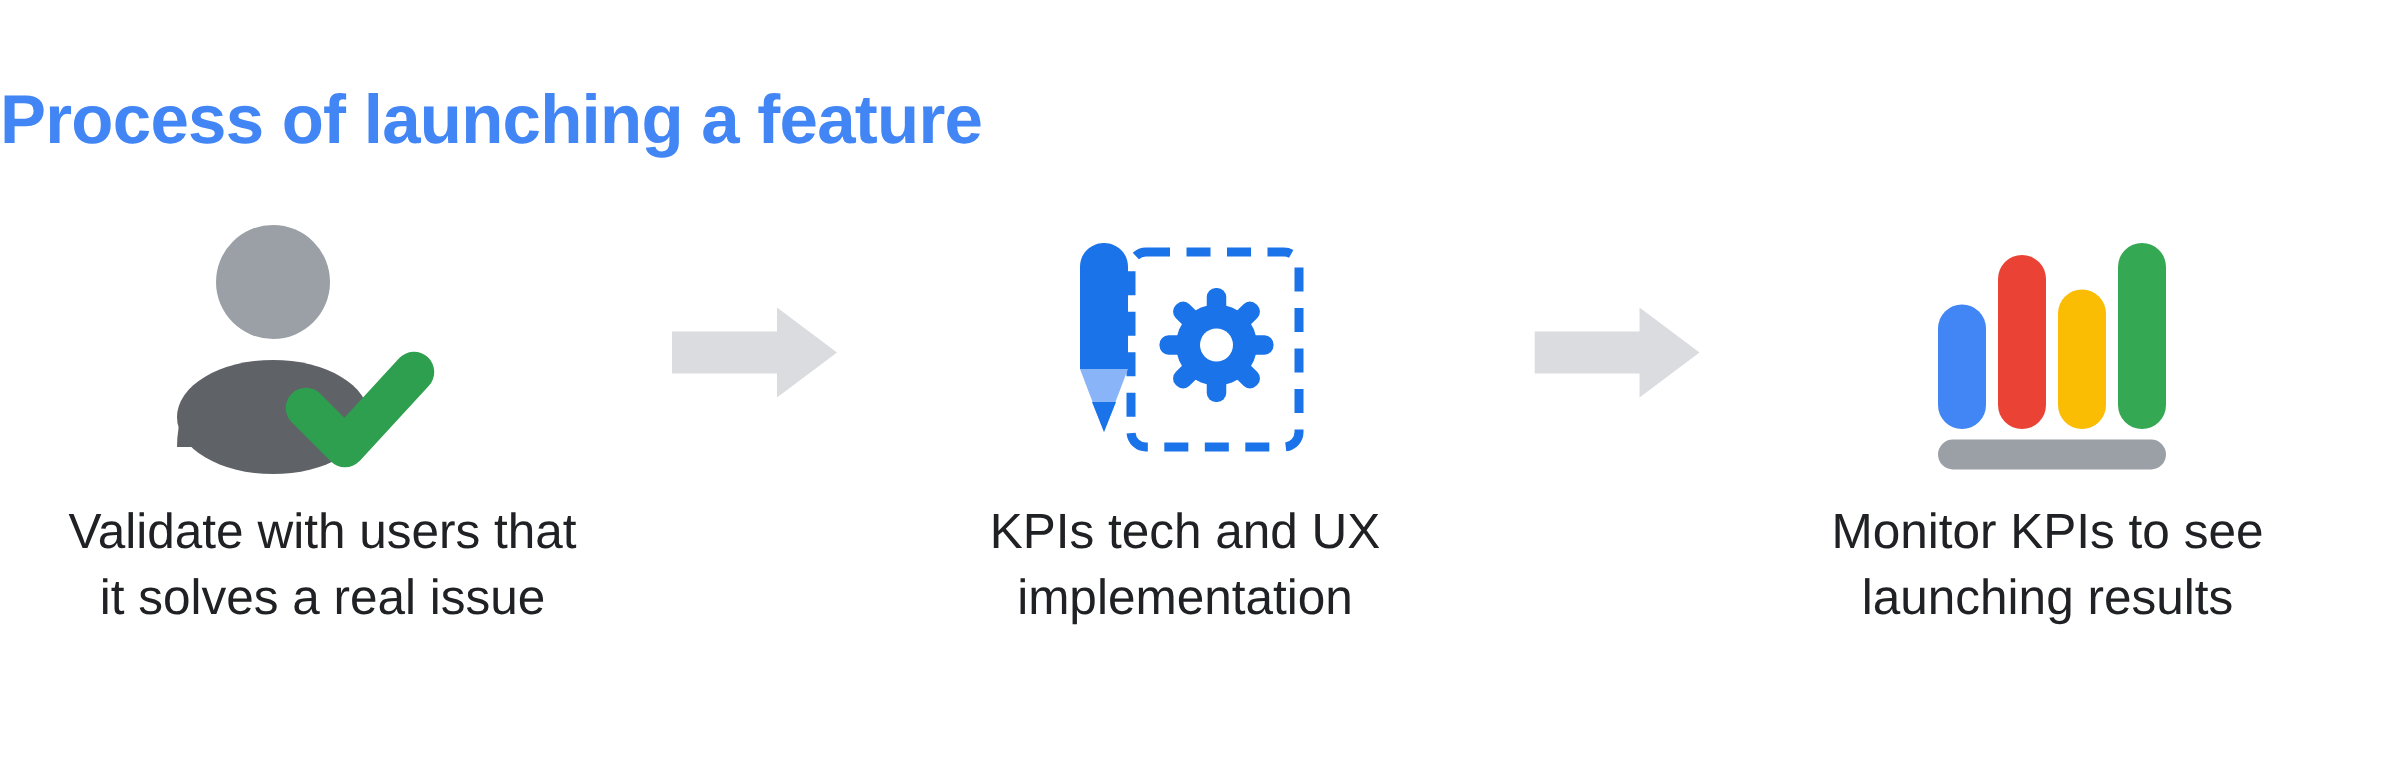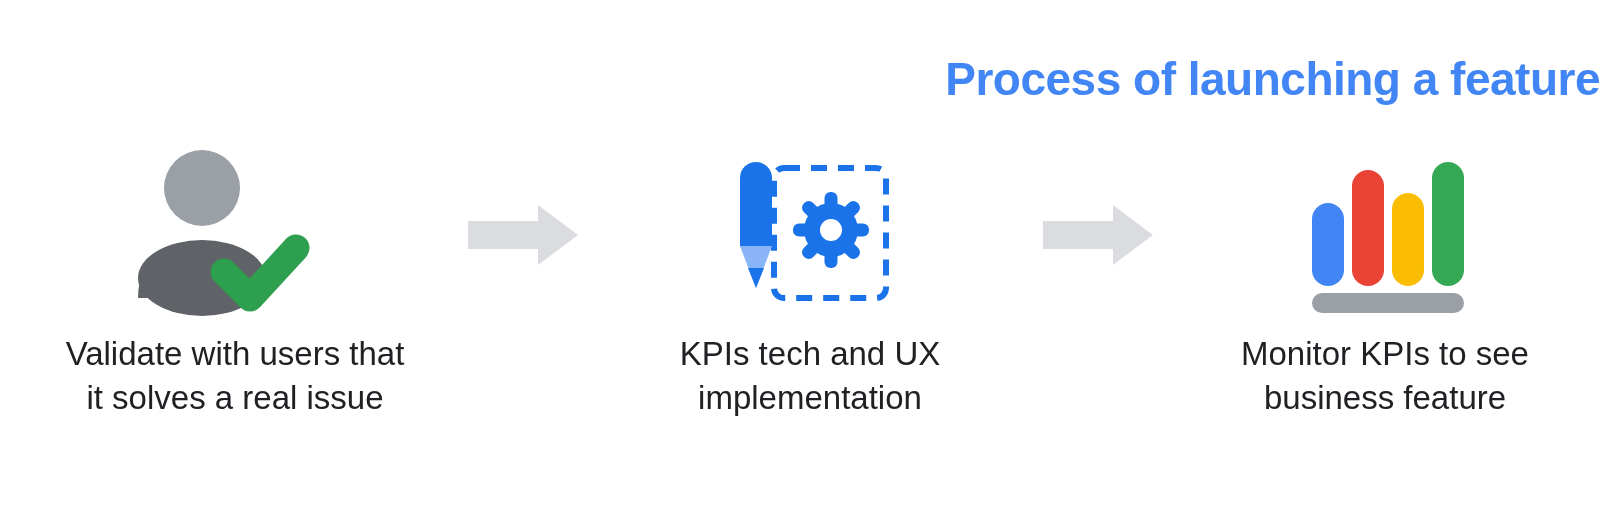--- a/index.html
+++ b/index.html
@@ -23,40 +23,40 @@
     height: 506px;
     background: #ffffff;
   }
 
   
   #title {
     position: absolute;
     top: 54px;
     left: 0;
     width: 1600px;
-    text-align: right;
+    text-align: left;
     font-size: 46px;
     font-weight: bold;
     letter-spacing: -0.5px;
     color: #4285F4;
     line-height: 1.1;
     white-space: nowrap;
   }
 
   
   #flow {
     position: absolute;
     top: 150px;
     left: 0;
     width: 1600px;
     height: 300px;
     display: flex;
     flex-direction: row;
     align-items: flex-start;
-    justify-content: flex-end;
+    justify-content: flex-start;
   }
 
   .step {
     width: 430px;
     display: flex;
     flex-direction: column;
     align-items: center;
   }
 
   .step-art {
@@ -158,17 +158,17 @@
       <div class="step-art">
         <svg width="175" height="170" viewBox="0 0 175 170">
           <rect x="14" y="53" width="32" height="83" rx="16" fill="#4285F4"></rect>
           <rect x="54" y="20" width="32" height="116" rx="16" fill="#EA4335"></rect>
           <rect x="94" y="43" width="32" height="93" rx="16" fill="#FBBC04"></rect>
           <rect x="134" y="12" width="32" height="124" rx="16" fill="#34A853"></rect>
           <rect x="14" y="143" width="152" height="20" rx="10" fill="#9AA0A6"></rect>
         </svg>
       </div>
       <div class="step-caption">Monitor KPIs to see
-business feature</div>
+launching results</div>
     </div>
 
   </div>
 </div>
 
 </body></html>

